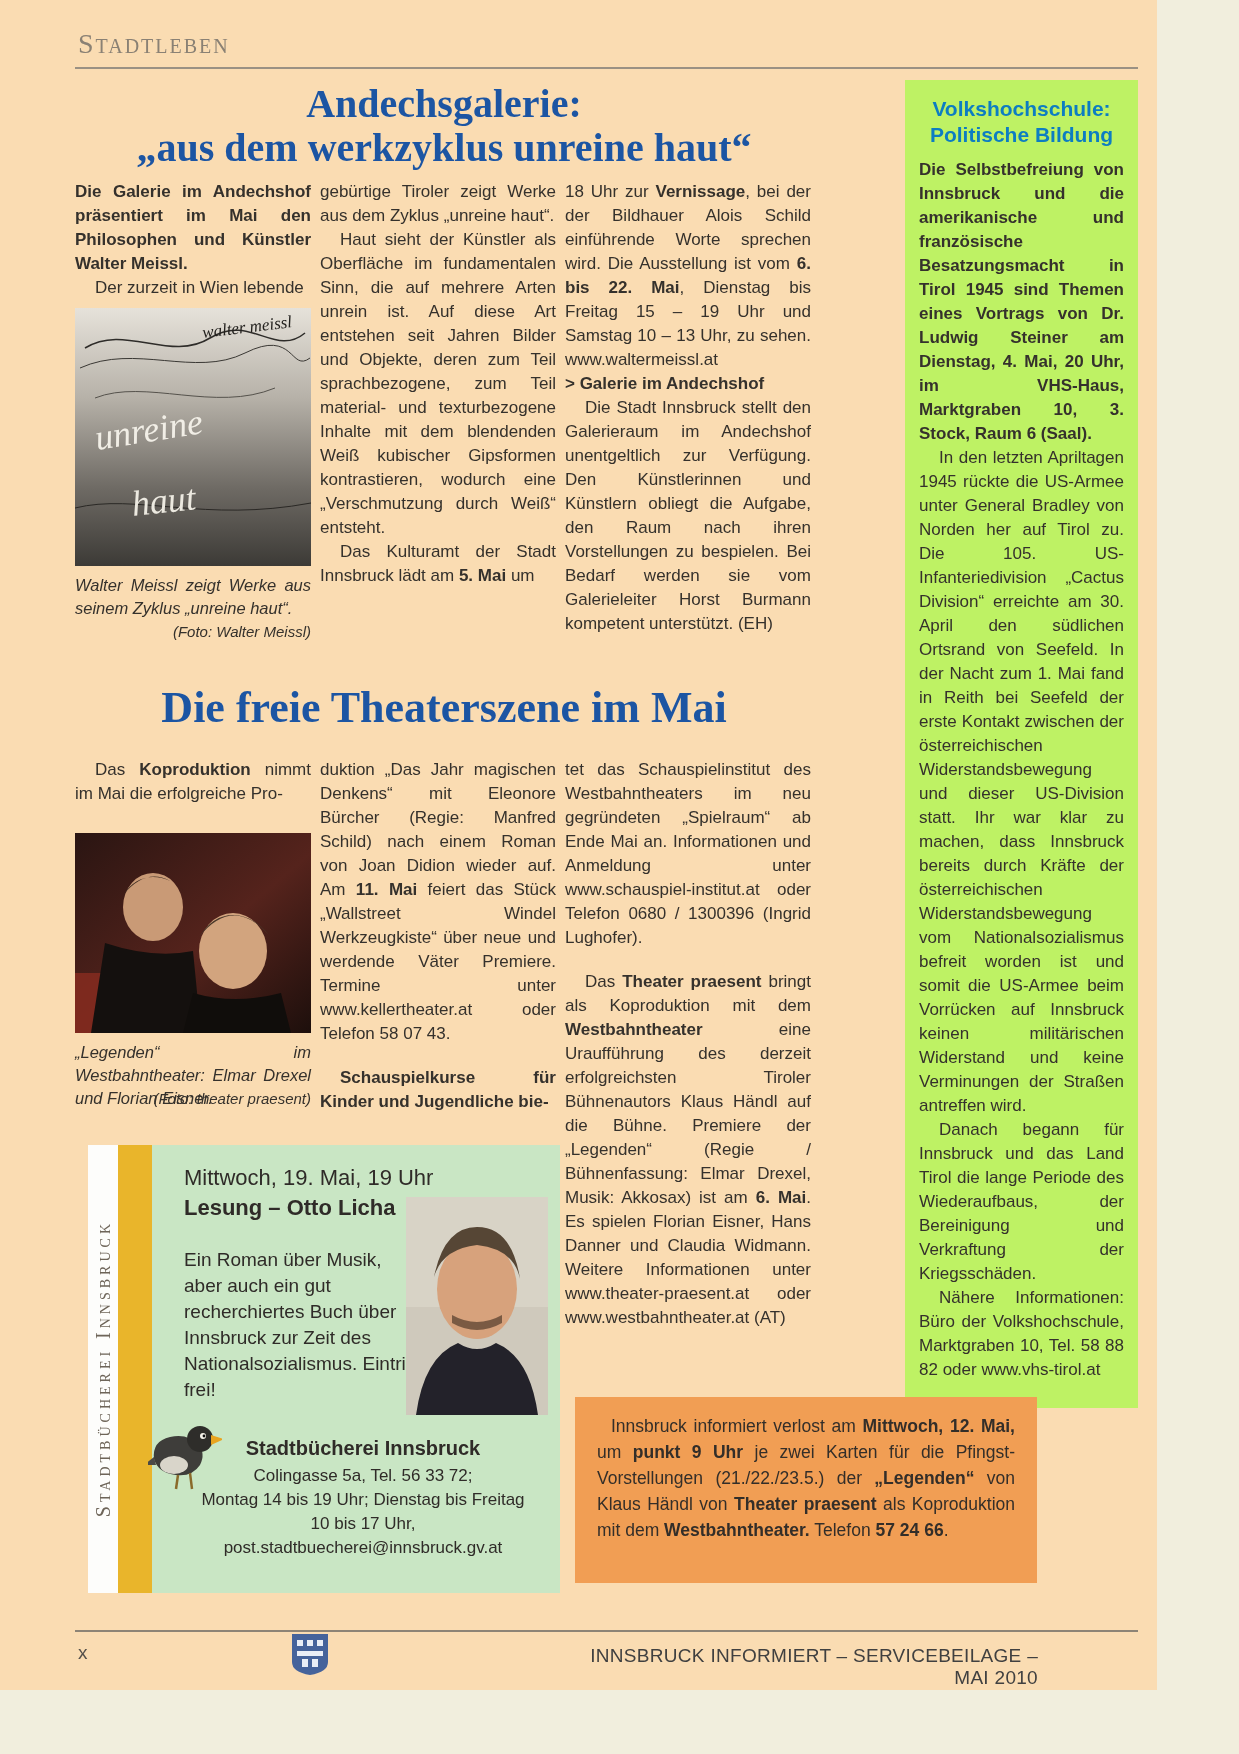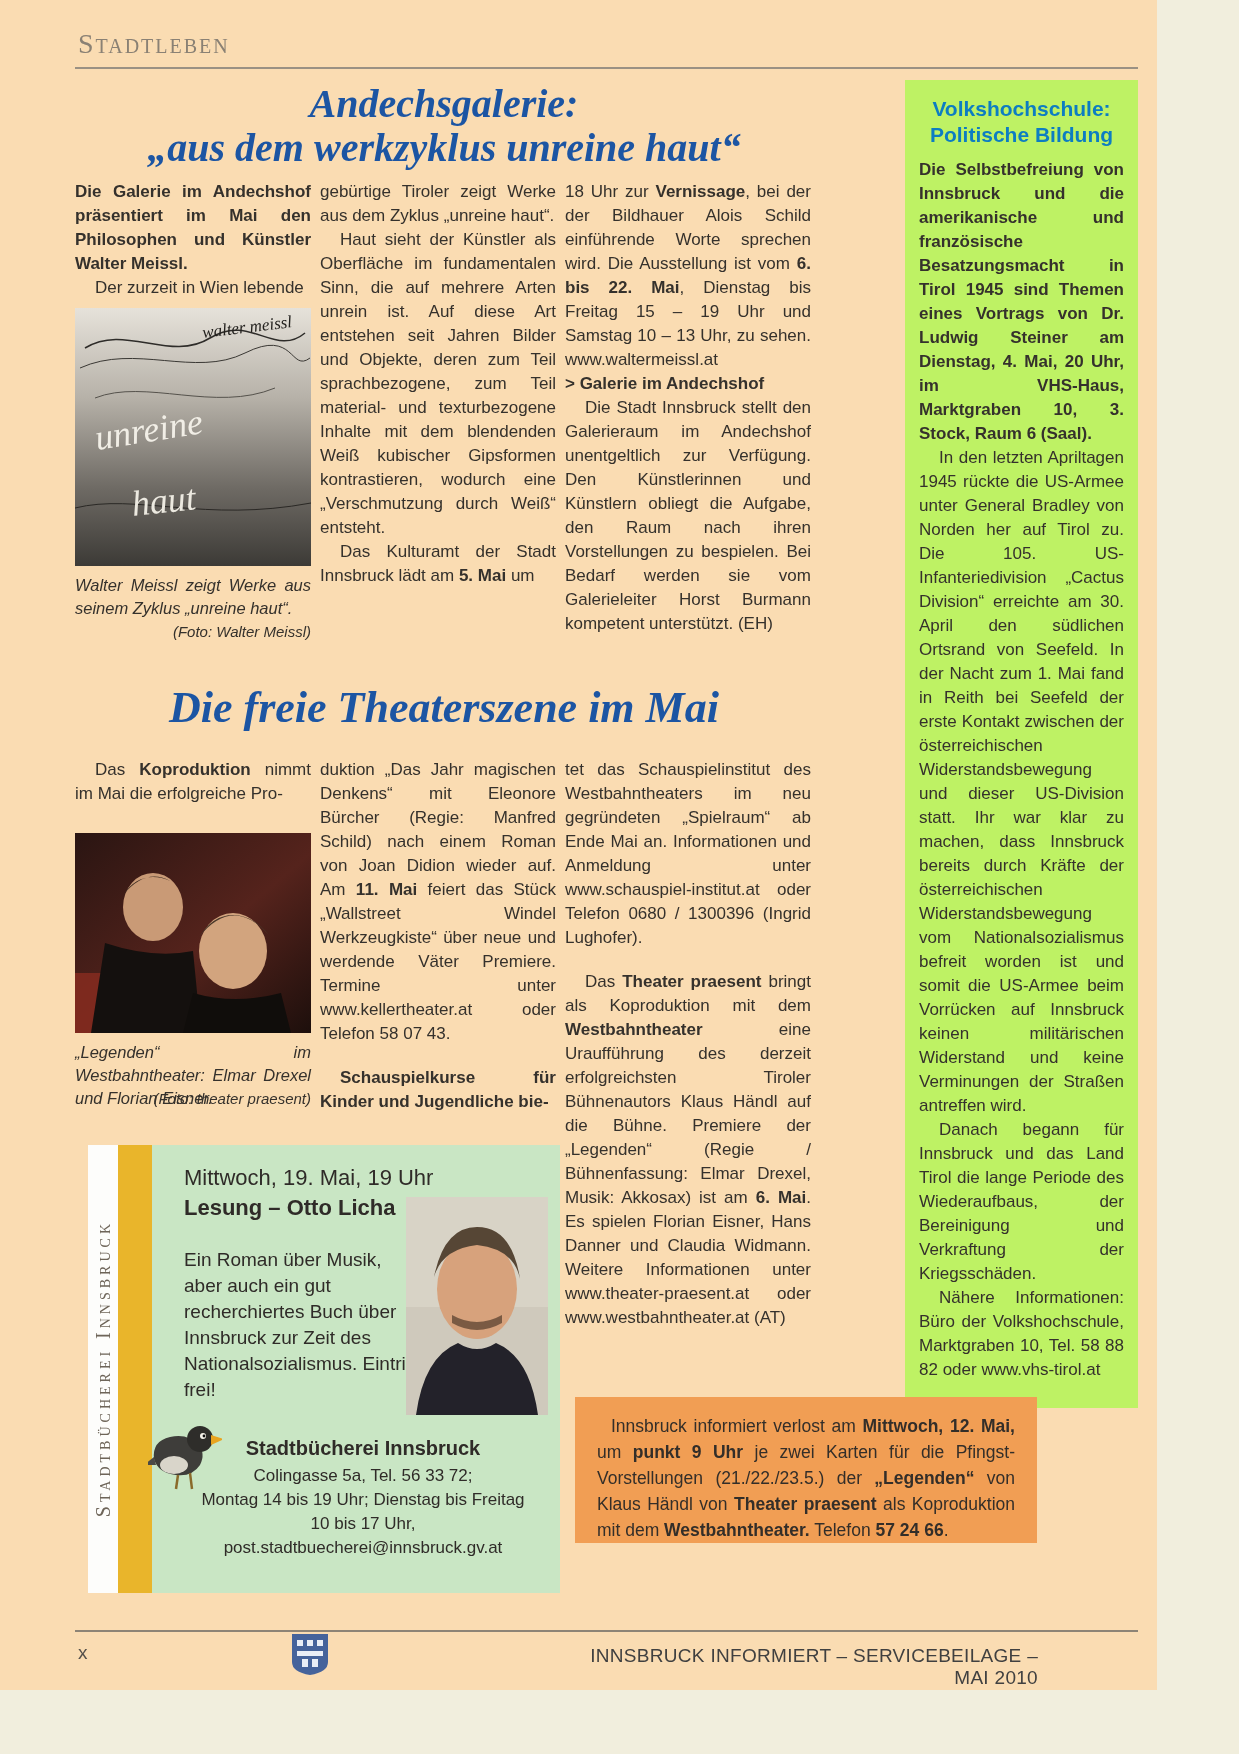--- a/index.html
+++ b/index.html
@@ -15,21 +15,21 @@
   .just{text-align:justify;}
   .ind{text-indent:20px;}
   .b{font-weight:bold;}
   p{margin:0;}
 
   .kicker{left:78px;top:28px;font-family:"Liberation Serif",serif;font-variant:small-caps;
           font-size:28px;letter-spacing:2px;color:#8a8174;}
   .kicker-rule{left:75px;top:67px;width:1063px;height:2px;background:#9a9183;}
 
   .headline{left:75px;width:738px;text-align:center;font-family:"Liberation Serif",serif;
-            font-weight:bold;color:#1c55a3;font-style:italic;}
+            font-weight:bold;color:#1c55a3;}
   .h1a{top:82px;font-size:40px;line-height:44px;}
   .h1b{top:126px;font-size:40px;line-height:44px;}
   .h2{top:684px;font-size:44px;line-height:48px;}
 
   .bodytext{font-size:17px;line-height:24px;}
   .col1{left:75px;top:180px;width:236px;}
   .col2{left:320px;top:180px;width:236px;}
   .col3{left:565px;top:180px;width:246px;}
 
   .lead-bold{font-weight:bold;}
@@ -62,21 +62,21 @@
        letter-spacing:4px;color:#6e6559;white-space:nowrap;}
   .lib-date{left:96px;top:20px;font-size:22px;color:#2f2b28;}
   .lib-event{left:96px;top:50px;font-size:22px;font-weight:bold;color:#2f2b28;}
   .lib-body{left:96px;top:102px;width:240px;font-size:19px;line-height:26px;color:#2f2b28;}
   .lib-portrait{left:318px;top:52px;width:142px;height:218px;}
   .lib-bird{left:60px;top:268px;width:74px;height:78px;}
   .lib-center{left:100px;top:292px;width:350px;text-align:center;color:#2f2b28;}
   .lib-name{font-size:20px;font-weight:bold;margin-bottom:4px;}
   .lib-addr{font-size:17px;line-height:24px;}
 
-  .contest{left:575px;top:1397px;width:462px;height:146px;background:#f19e54;
+  .contest{left:575px;top:1397px;width:462px;height:186px;background:#f19e54;
            padding:16px 22px;box-sizing:border-box;}
   .contest p{font-size:17.5px;line-height:26px;text-align:justify;text-indent:14px;color:#332e29;}
 
   .footer-rule{left:75px;top:1630px;width:1063px;height:2px;background:#8d8476;}
   .page-num{left:78px;top:1642px;font-size:19px;color:#55504a;}
   .logo{left:290px;top:1632px;width:40px;height:44px;}
   .footer-credit{left:560px;top:1645px;width:478px;text-align:right;font-size:19px;
                  letter-spacing:0.3px;color:#404040;}
 </style>
 </head>

